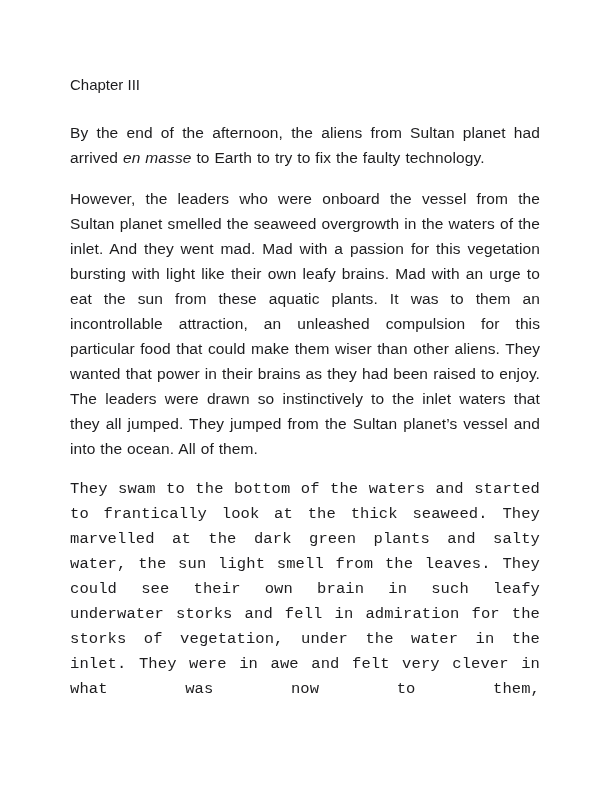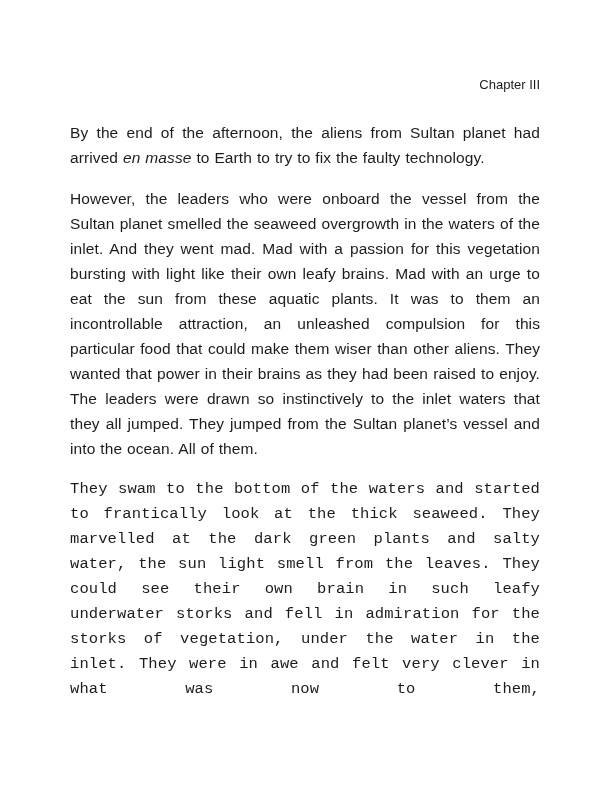--- a/index.html
+++ b/index.html
@@ -16,25 +16,25 @@
     height: 792px;
     box-sizing: border-box;
     background: #ffffff;
     color: #1c1c1e;
     font-family: "Liberation Sans", sans-serif;
     padding: 72px 72px 0 70px;
     overflow: hidden;
   }
 
   .heading {
-    font-size: 13px;
+    font-size: 15px;
     line-height: 25px;
     font-weight: 400;
     margin: 0 0 23px 0;
-    text-align: right;
+    text-align: left;
   }
 
   .para {
     font-size: 15.5px;
     line-height: 25px;
     font-weight: 400;
     text-align: justify;
     margin: 16px 0 12px 0;
     word-spacing: 0.5px;
     letter-spacing: 0.1px;

